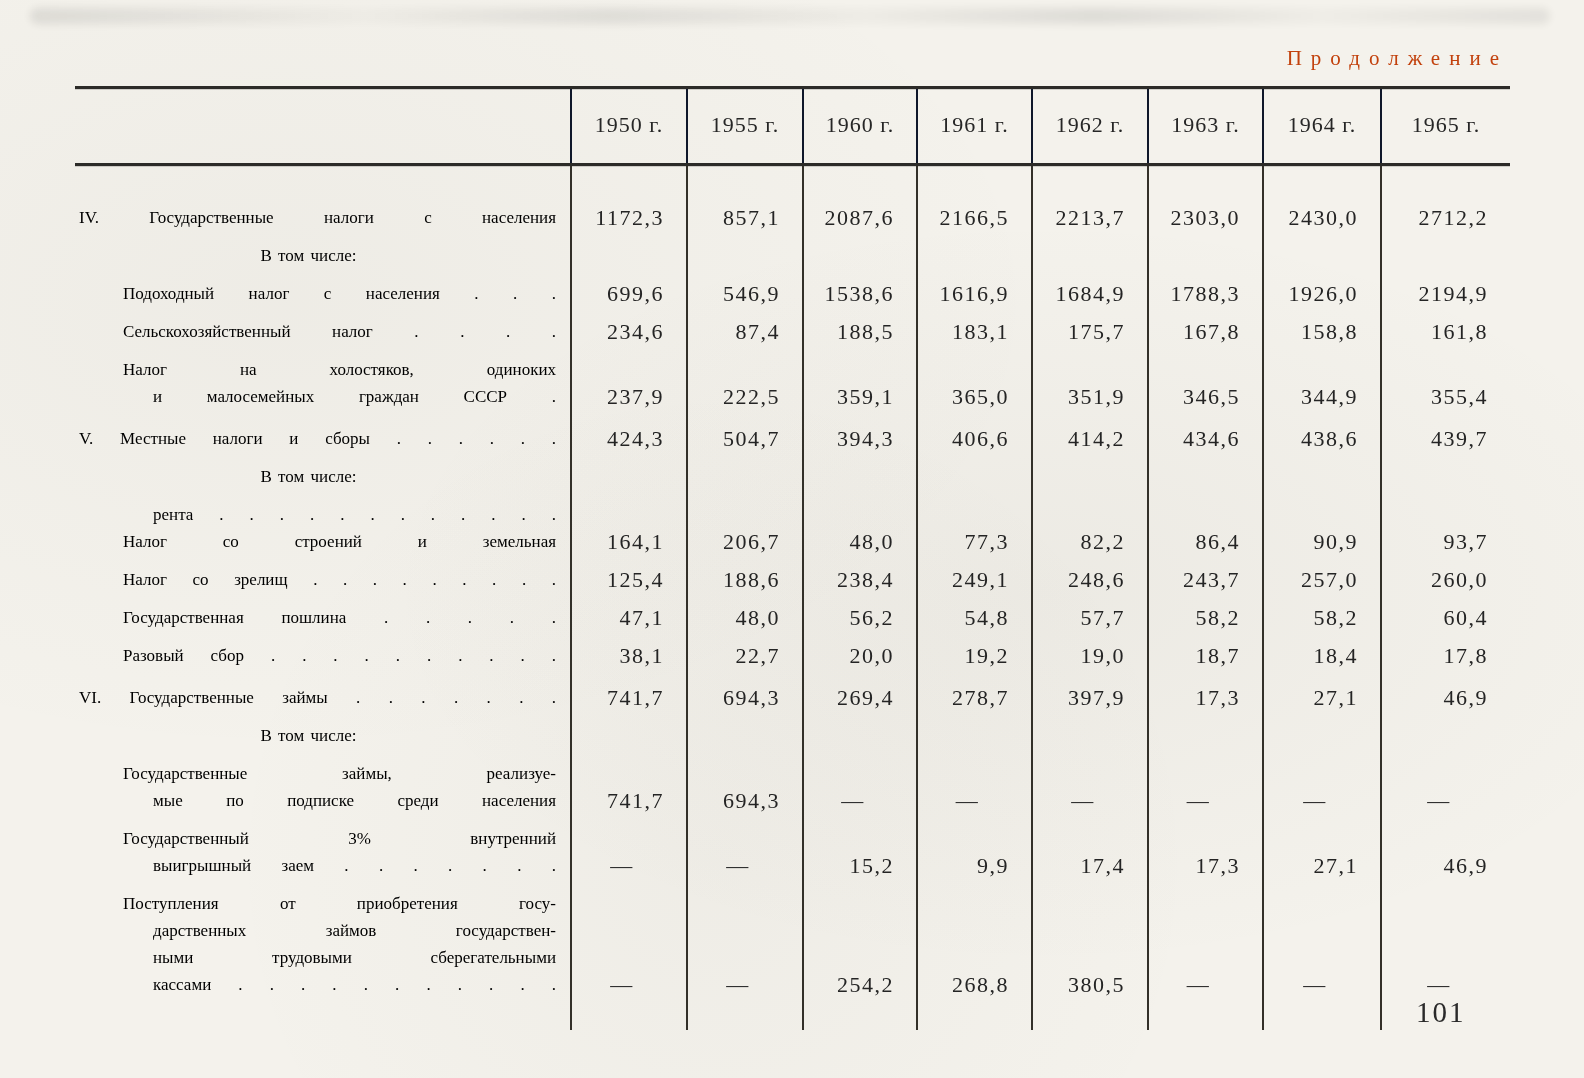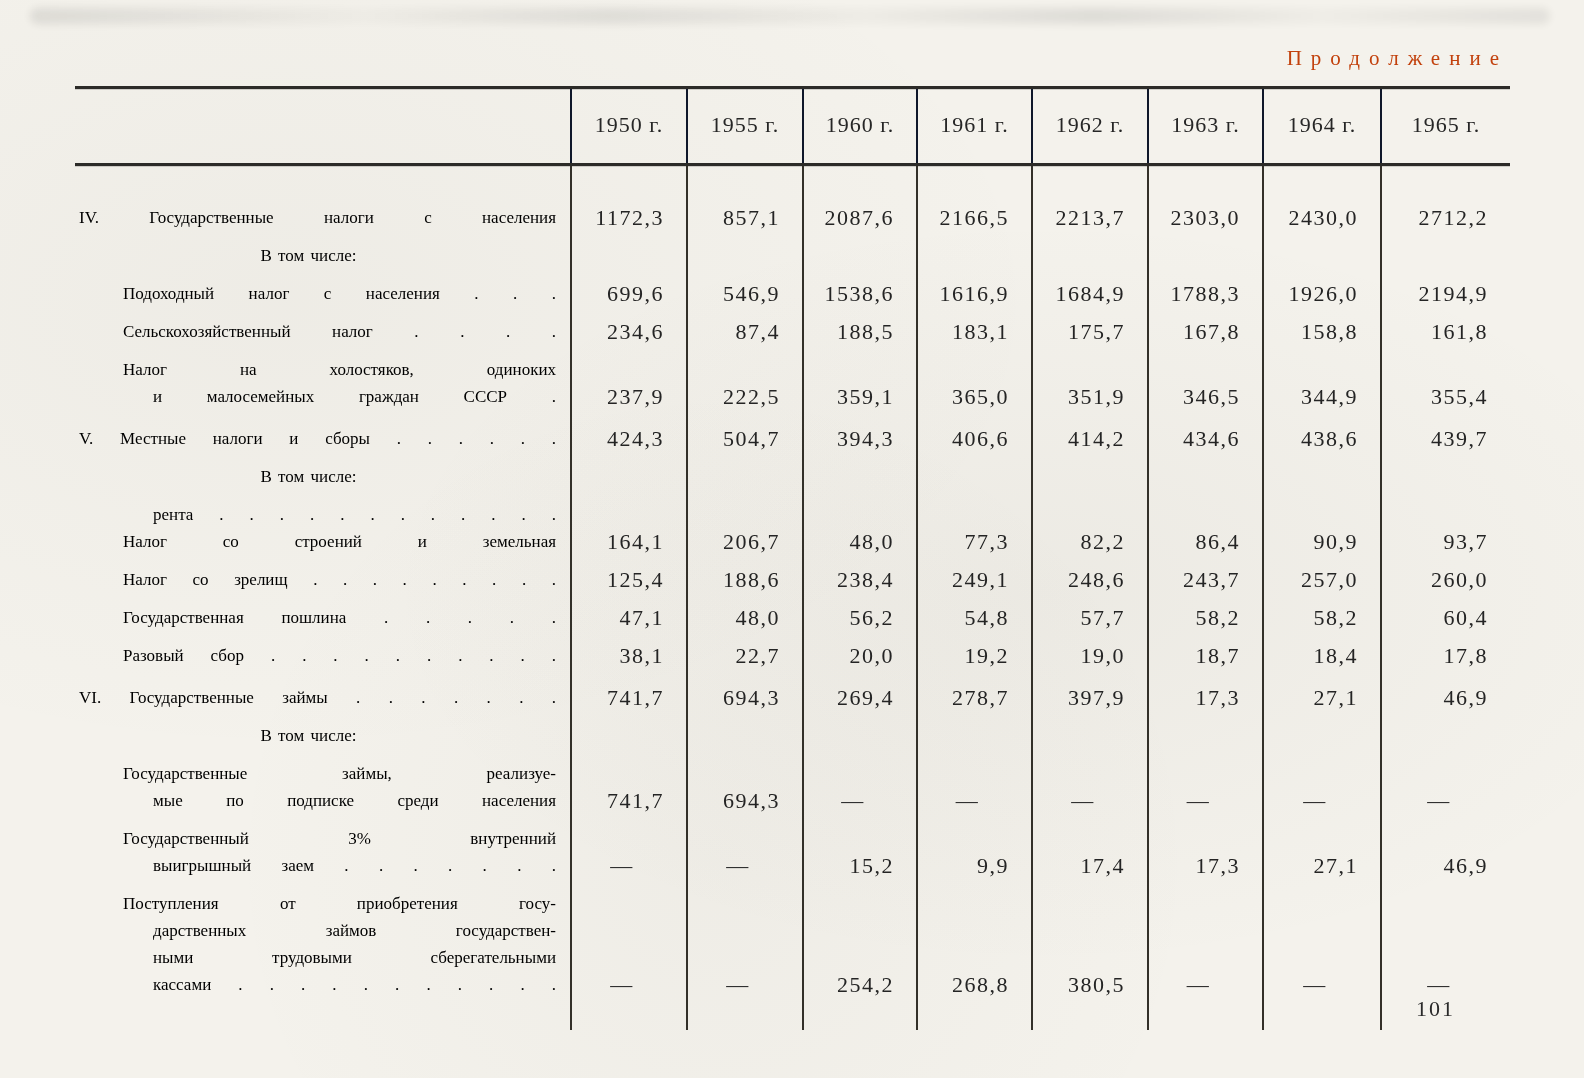--- a/index.html
+++ b/index.html
@@ -46,21 +46,21 @@
   .line.cont{padding-left:30px;}
   .value-cell{
     border-left:2px solid #333029;
     display:flex;align-items:flex-end;justify-content:flex-end;
     font-size:22px;line-height:27px;letter-spacing:1.5px;
     padding-right:22px;color:#242424;
   }
   .value-cell.dash{justify-content:center;padding-right:14px;}
   .page-number{
     position:absolute;left:1416px;top:996px;
-    font-size:22px;letter-spacing:2px;color:#2a2a2a;
+    font-size:29px;letter-spacing:2px;color:#2a2a2a;
   }
 </style>
 </head>
 <body>
 
 <div class="artifact-top"></div>
 
 <div class="page">
   <div class="continuation">Продолжение</div>
 

